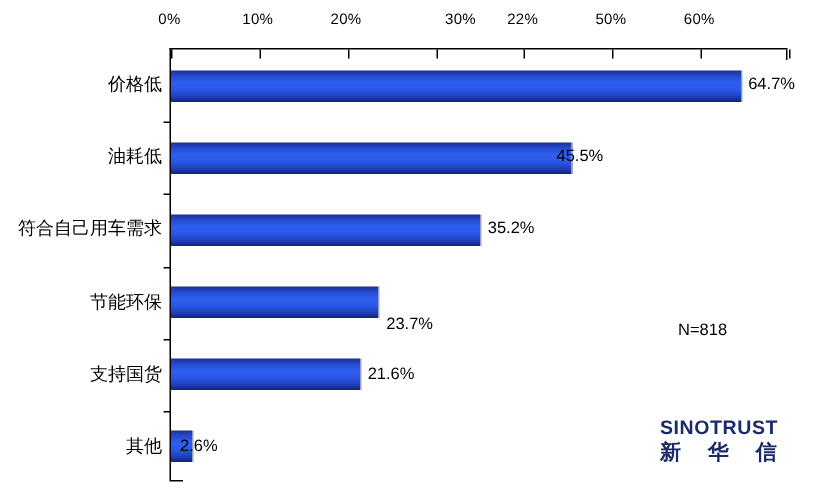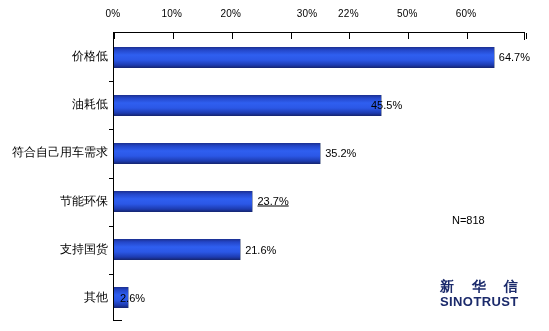--- a/index.html
+++ b/index.html
@@ -196,26 +196,26 @@
         <div class="bar" style="left: 0px; top: 61.75px; width: 267.8px;"></div>
         <div class="bar" style="left: 0px; top: 109.917px; width: 207.177px;"></div>
         <div class="bar" style="left: 0px; top: 158.083px; width: 139.491px;"></div>
         <div class="bar" style="left: 0px; top: 206.25px; width: 127.131px;"></div>
         <div class="bar" style="left: 0px; top: 254.417px; width: 15.3029px;"></div>
       </div>
     <div id="bar-values">
         <div class="bar-value" style="left: 384.806px; top: 24.0833px;">64.7%</div>
         <div class="bar-value" style="left: 257px; top: 72.25px;">45.5%</div>
         <div class="bar-value" style="left: 211.177px; top: 120.417px;">35.2%</div>
-        <div class="bar-value" style="left: 143.491px; top: 168px; text-decoration: underline;">23.7%</div>
+        <div class="bar-value" style="left: 143.491px; top: 184px;">23.7%</div>
         <div class="bar-value" style="left: 131.131px; top: 216.75px;">21.6%</div>
         <div class="bar-value" style="left: 6px; top: 264.917px;">2.6%</div>
       </div>
   </div>
 
   <div id="sample-size">N=818</div>
 
   <div id="brand-logo">
+    <div id="brand-logo-en">SINOTRUST</div>
     <div id="brand-logo-cn">新 华 信</div>
-    <div id="brand-logo-en">SINOTRUST</div>
   </div>
 
 </div>
 
 </body></html>

